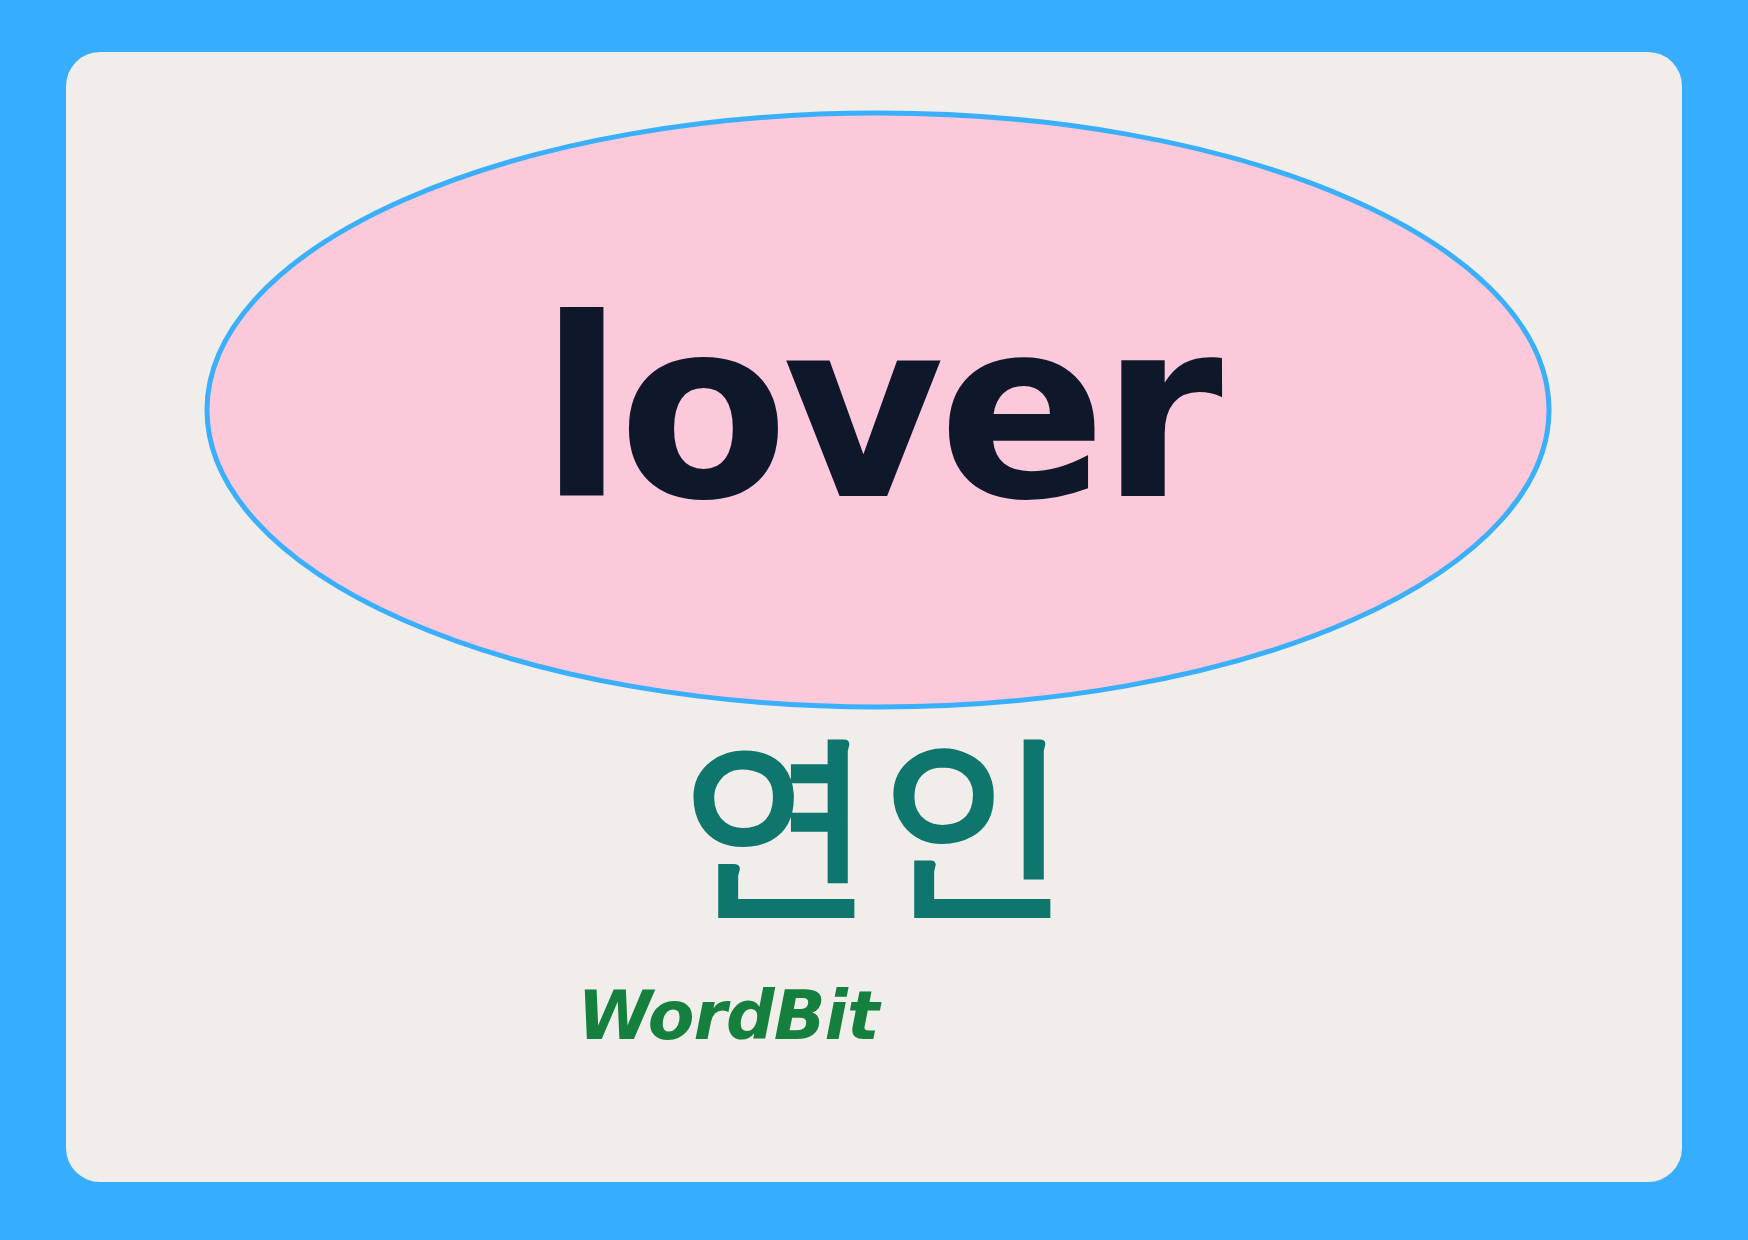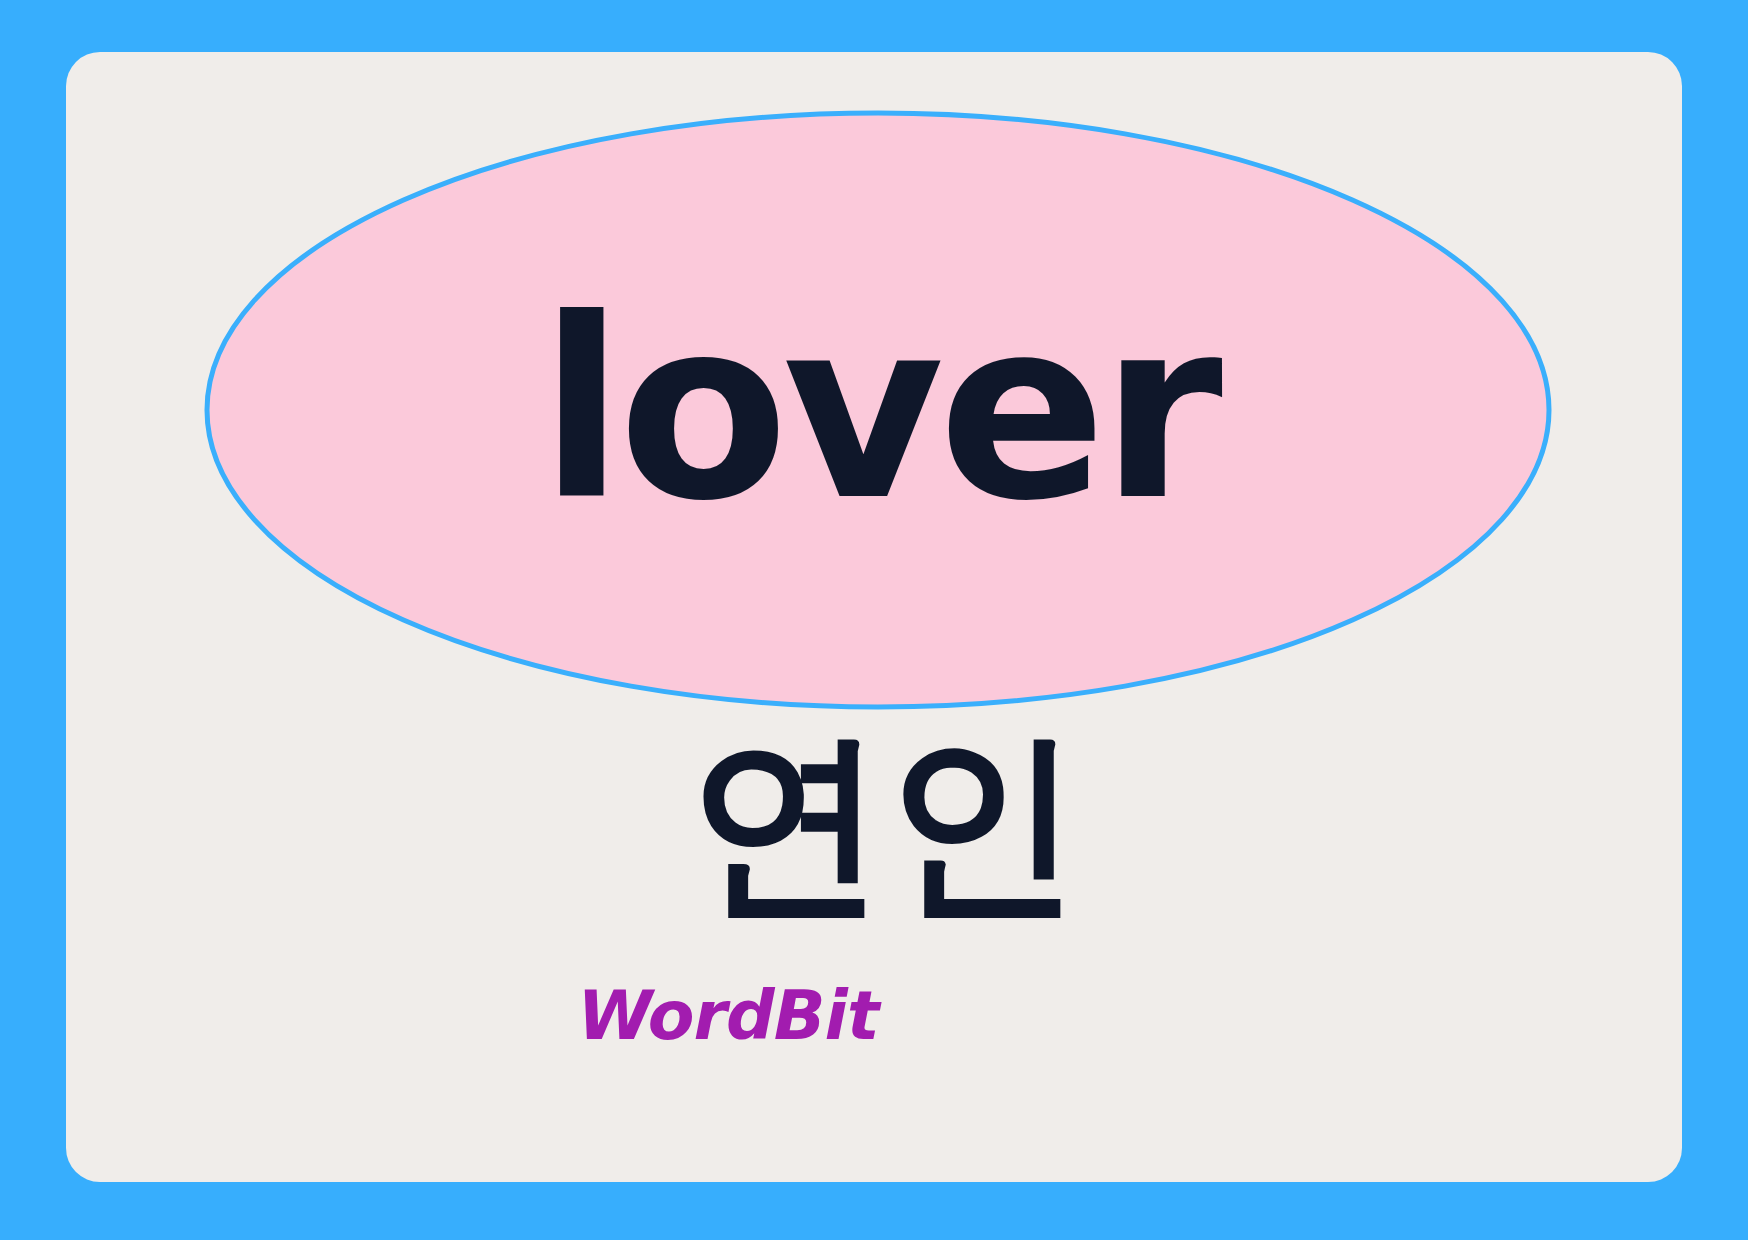--- a/index.html
+++ b/index.html
@@ -73,37 +73,36 @@
     position: absolute;
     left: 0;
     top: 672px;
     width: 1616px;
     text-align: center;
     font-family: "DejaVu Sans", sans-serif;
     font-weight: bold;
     font-size: 198px;
     line-height: 1;
     letter-spacing: -2px;
-    color: #0f172a;
-    padding-left: 10px;
+    color: #0f766e;
   }
 
   .brand-logo {
     position: absolute;
     left: 0;
     top: 930px;
     width: 1324px;
     text-align: center;
     font-family: "DejaVu Sans", sans-serif;
     font-style: italic;
     font-weight: bold;
     font-size: 68px;
     line-height: 1;
     letter-spacing: -1px;
-    color: #a21caf;
+    color: #15803d;
   }
 </style>
 </head>
 <body>
 
 <div class="flashcard-stage">
 
   <div class="flashcard">
 
     <div class="word-ellipse-wrap">

